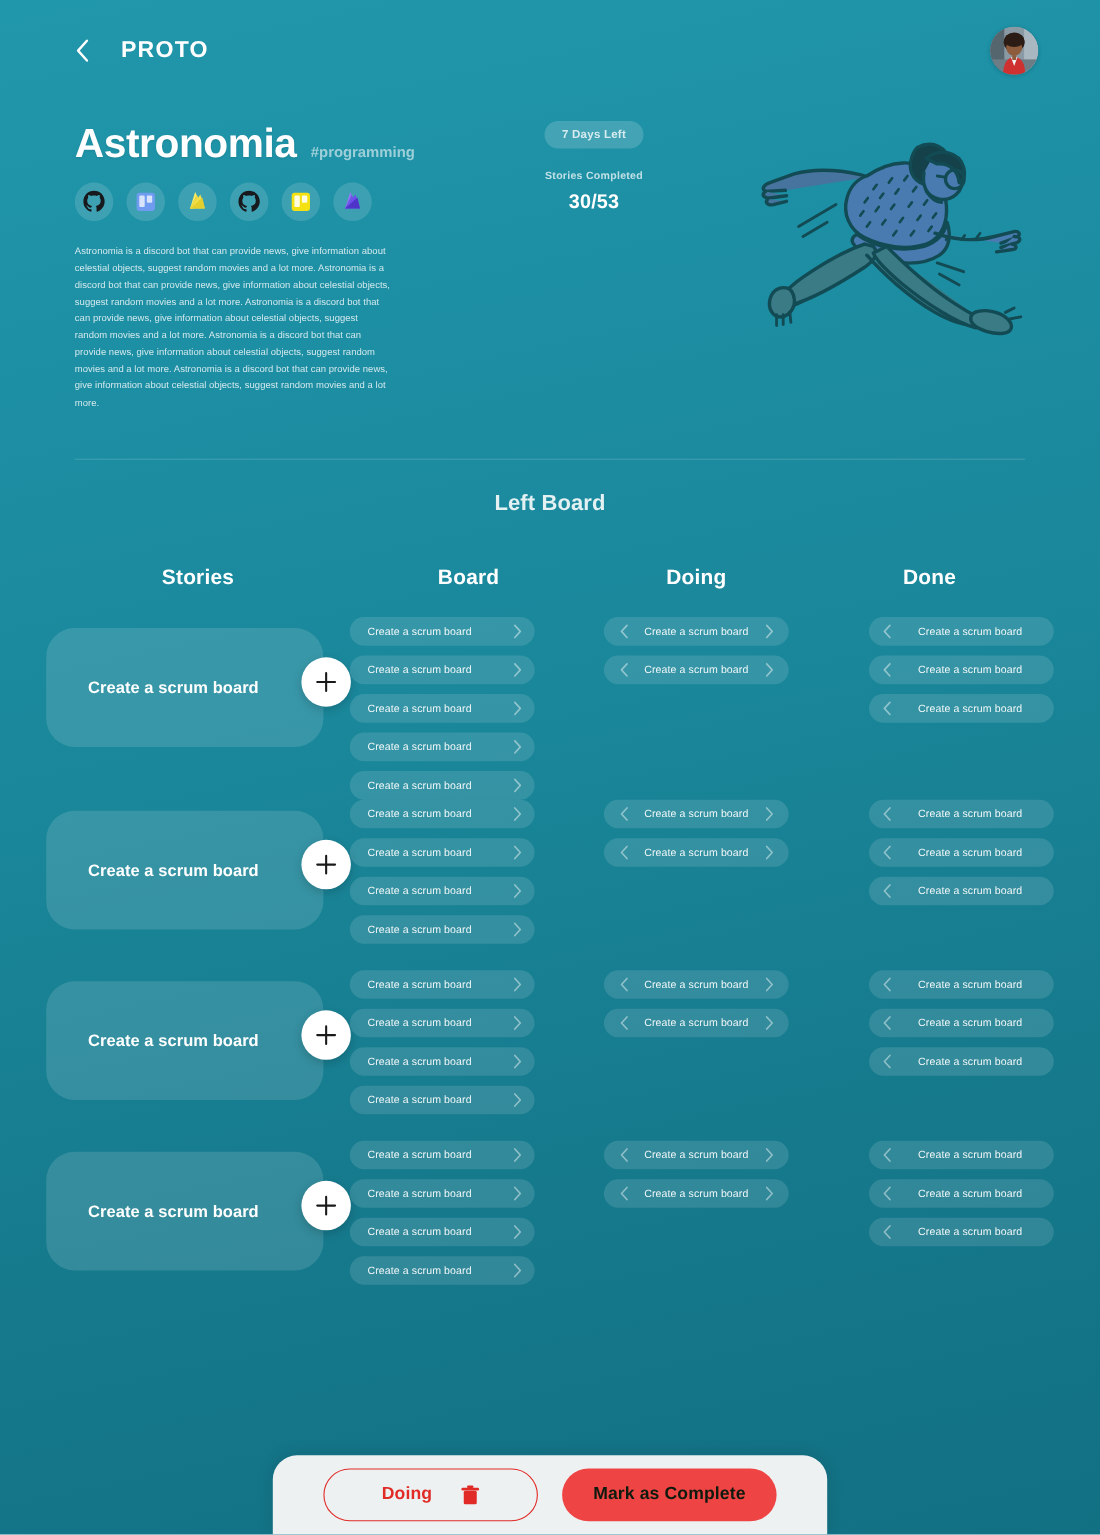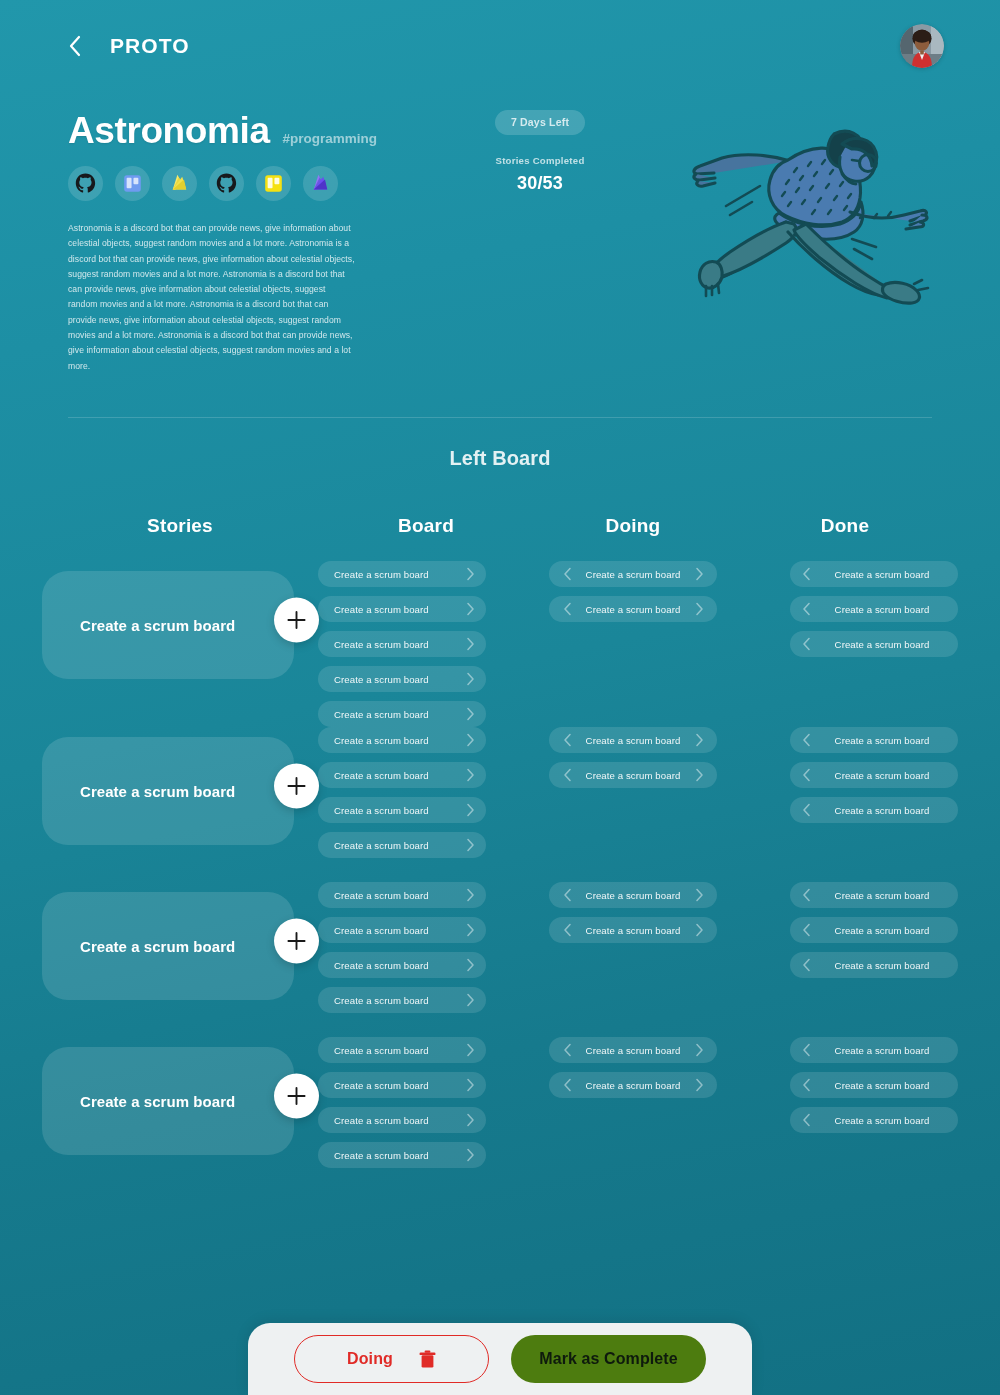--- a/index.html
+++ b/index.html
@@ -271,21 +271,21 @@
     font-size: 16px;
     font-weight: bold;
     color: #e02b27;
     letter-spacing: .1px;
   }
   .btn-delete svg { display: block; }
   .btn-complete {
     width: 195px; height: 48px;
     border-radius: 999px;
     border: none;
-    background: #4d7c0f;
+    background: #ef4444;
     color: #0e1a0d;
     font-family: "Liberation Sans", sans-serif;
     font-size: 16px;
     font-weight: bold;
     letter-spacing: .1px;
     cursor: pointer;
   }
 </style>
 </head>
 <body>

